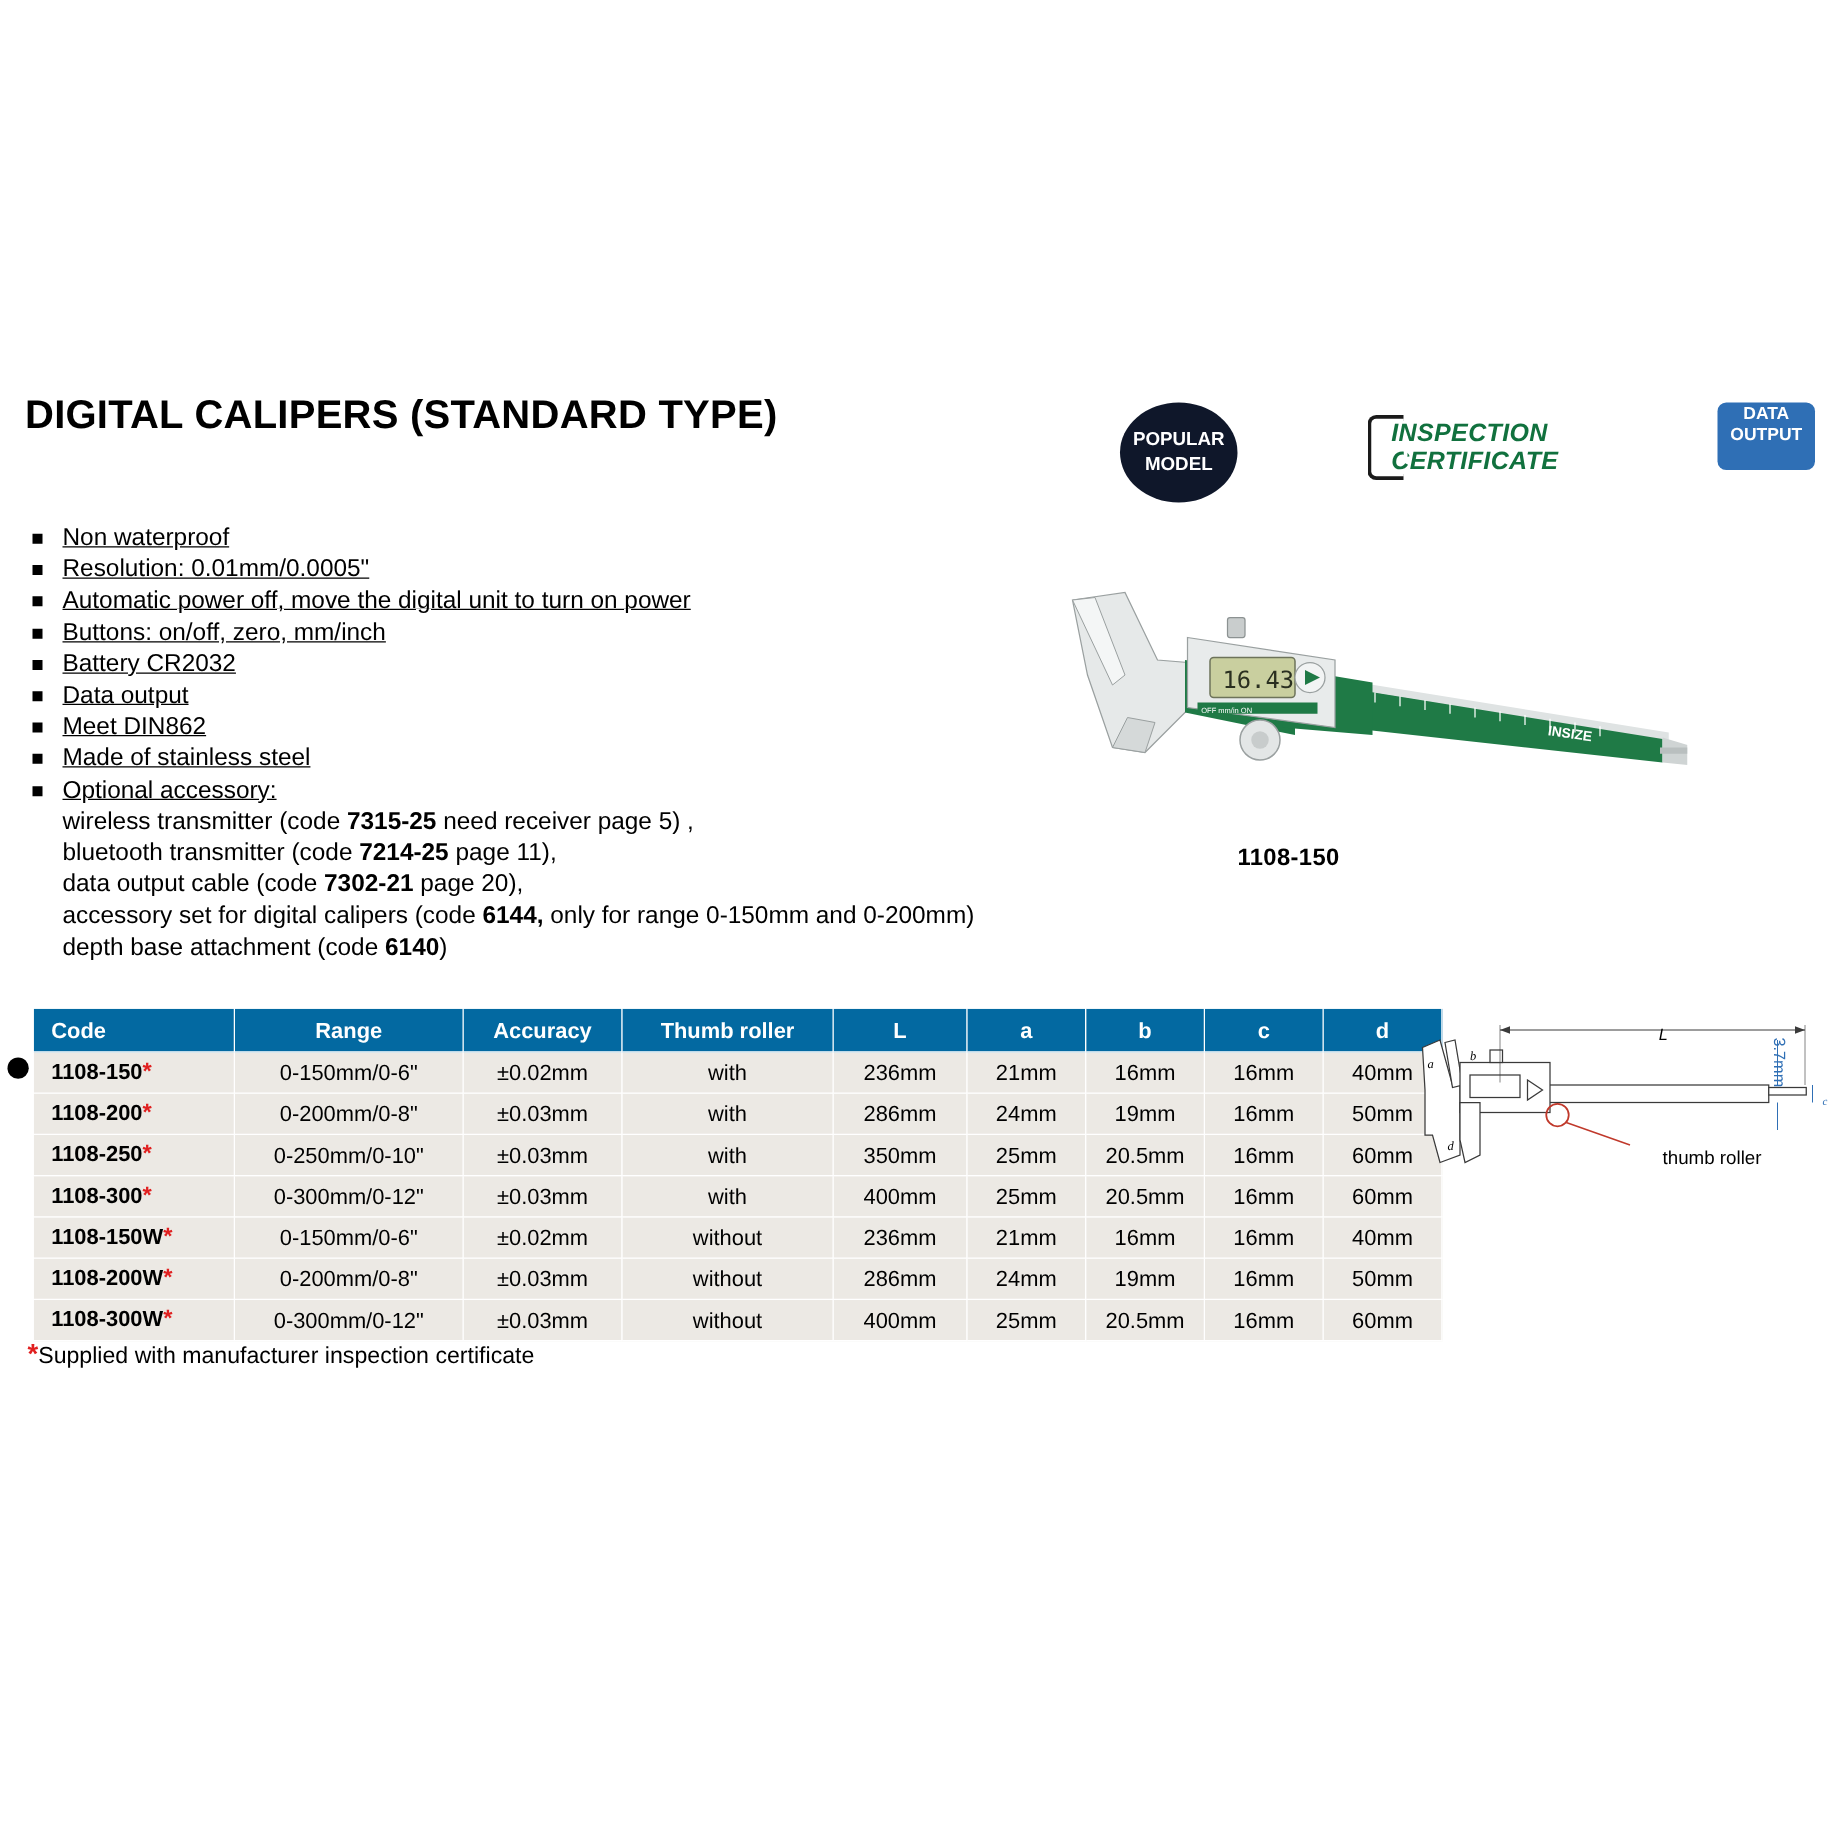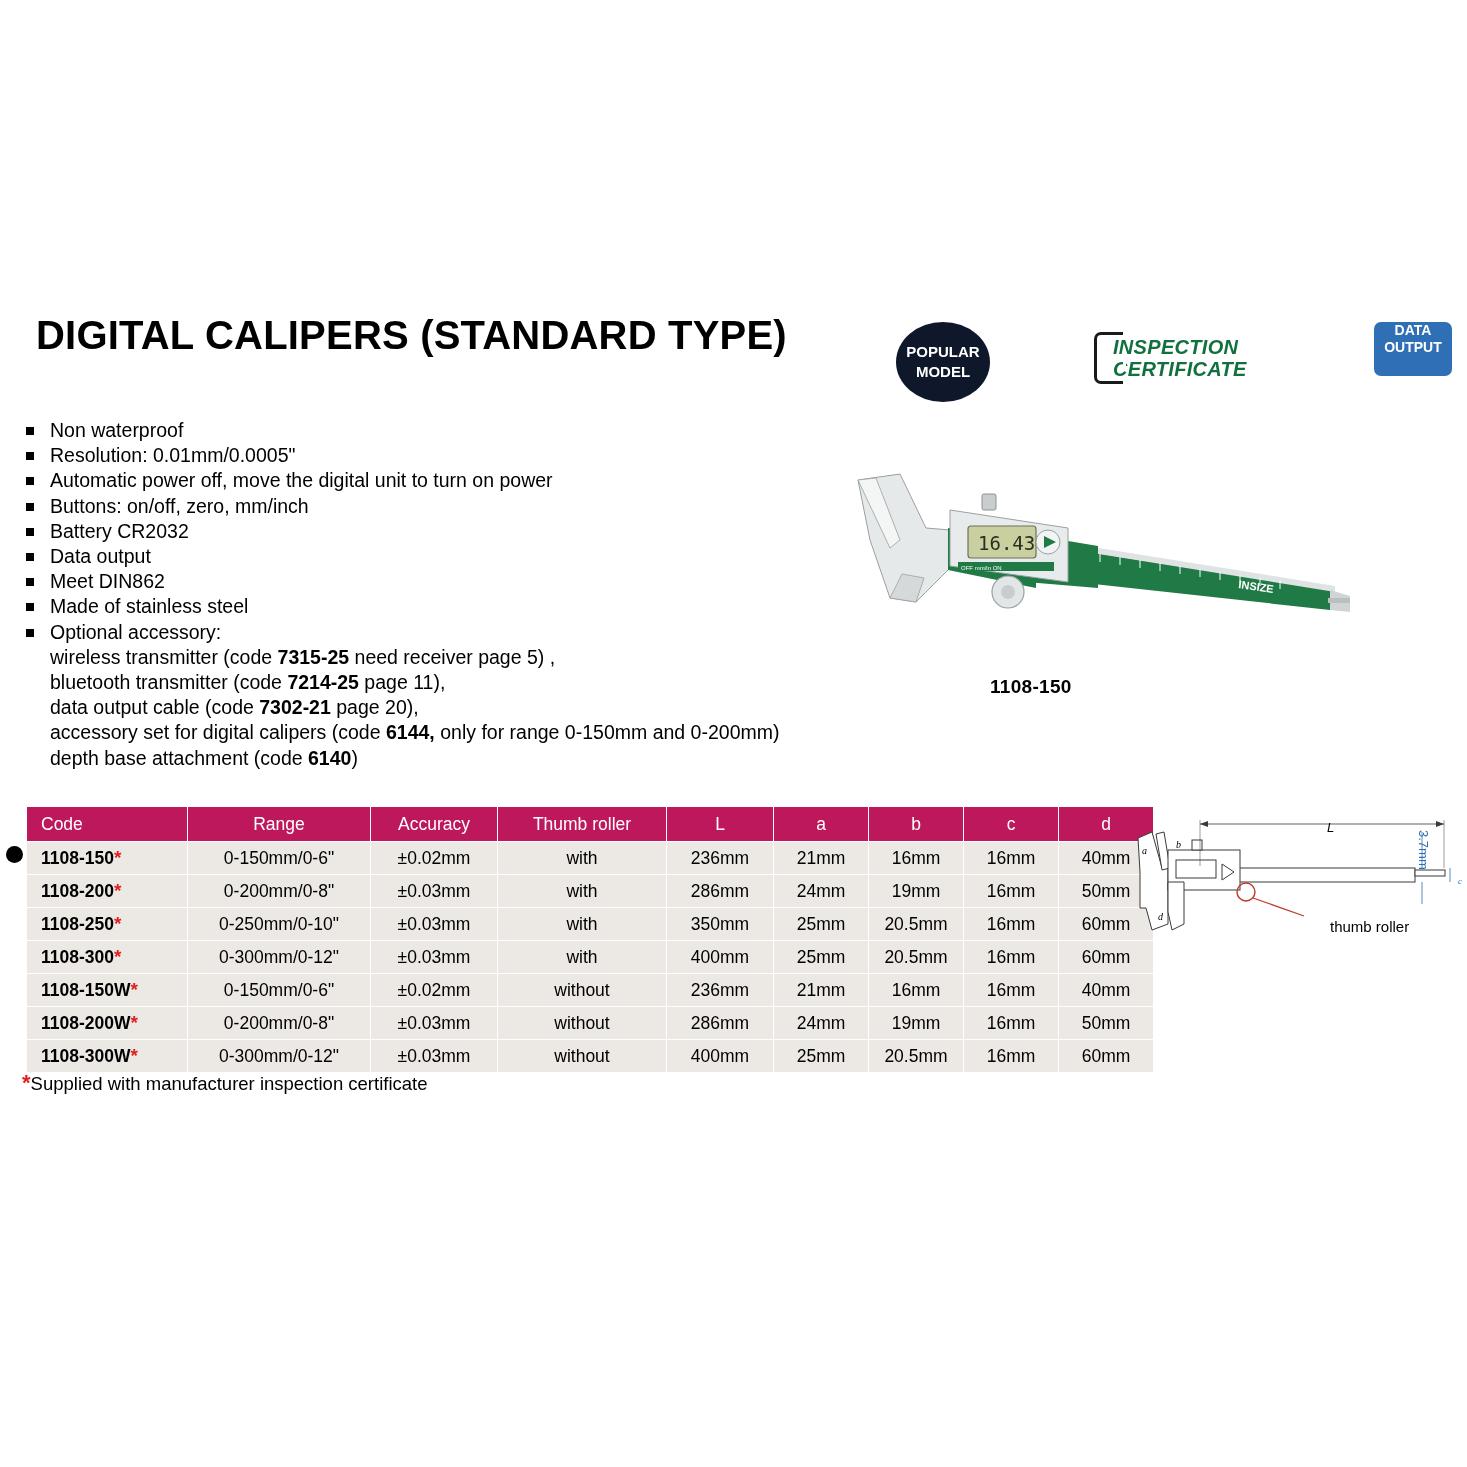--- a/index.html
+++ b/index.html
@@ -12,23 +12,23 @@
     background: #ffffff;
     font-family: "Liberation Sans", sans-serif;
     color: #000000;
     position: relative;
     overflow: hidden;
   }
 
   
   .page-title {
     position: absolute;
-    left: 36px;
+    left: 20px;
     top: 313px;
-    font-size: 40px;
+    font-size: 32px;
     font-weight: bold;
     letter-spacing: 0.2px;
   }
 
   
   .badge-popular {
     position: absolute;
     left: 896px;
     top: 322px;
     width: 94px;
@@ -104,20 +104,21 @@
     position: absolute;
     left: 26px;
     top: 418px;
     width: 880px;
     font-size: 19.5px;
     line-height: 25.2px;
   }
   .features .item {
     position: relative;
     padding-left: 24px;
+    text-decoration: underline;
   }
   .features .item .bullet {
     position: absolute;
     left: 0;
     top: 9px;
     width: 8px;
     height: 8px;
     background: #000000;
   }
   .features .sub {
@@ -144,23 +145,23 @@
 
   
   .spec-table {
     position: absolute;
     left: 26px;
     top: 806px;
     border-collapse: collapse;
     font-size: 17.5px;
   }
   .spec-table th {
-    background: #be185d;
+    background: #0369a1;
     color: #ffffff;
-    font-weight: normal;
+    font-weight: bold;
     padding: 6px 8px;
     border: 1px solid #ffffff;
     text-align: center;
     height: 22px;
   }
   .spec-table th.left {
     text-align: left;
     padding-left: 14px;
   }
   .spec-table td {

